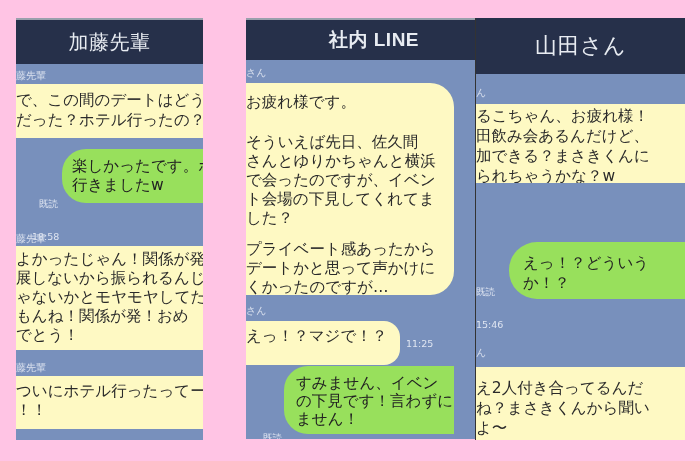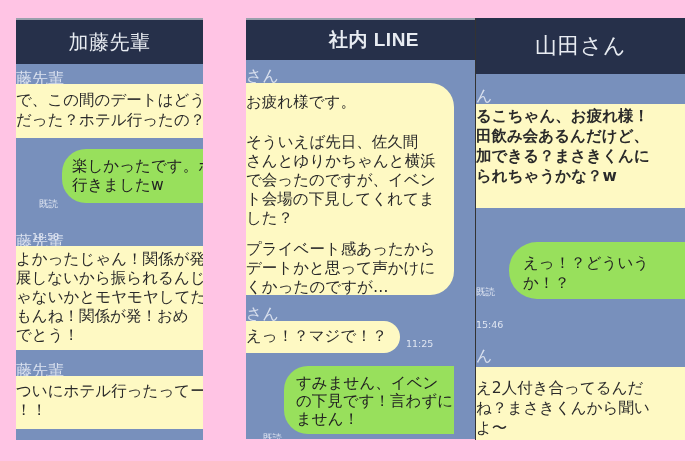--- a/index.html
+++ b/index.html
@@ -13,21 +13,21 @@
     background:#7890bc;
   }
   .panel .topline { position:absolute; left:0; right:0; top:0; height:2px; background:#9aa0ac; }
   .header {
     position:absolute; left:0; right:0; top:0;
     background:#26304a; color:#e8ecf2;
     display:flex; align-items:center; justify-content:center;
     font-size:20px; letter-spacing:0.5px;
   }
   .sender {
-    position:absolute; font-size:16px; color:#d9e0ee; white-space:nowrap;
+    position:absolute; font-size:10px; color:#d9e0ee; white-space:nowrap;
   }
   .bubble {
     position:absolute; background:#fef9c3; color:#2a2a2a;
     font-size:15.5px; line-height:19px; white-space:pre; overflow:hidden;
     padding:0; box-sizing:border-box;
   }
   .bubble.in { border-radius:0 24px 24px 0; }
   .bubble.out { background:#98e05c; border-radius:24px 0 0 24px; color:#222; }
   .meta {
     position:absolute; font-size:9.5px; color:#dfe5f1; line-height:11px; text-align:right; white-space:pre;
@@ -87,21 +87,21 @@
     <span class="txt" style="left:0; top:69px;">さんとゆりかちゃんと横浜</span>
     <span class="txt" style="left:0; top:88px;">で会ったのですが、イベン</span>
     <span class="txt" style="left:0; top:107px;">ト会場の下見してくれてま</span>
     <span class="txt" style="left:0; top:126px;">した？</span>
     <span class="txt" style="left:0; top:157px;">プライベート感あったから</span>
     <span class="txt" style="left:0; top:176px;">デートかと思って声かけに</span>
     <span class="txt" style="left:0; top:195px;">くかったのですが…</span>
   </div>
 
   <span class="sender" style="left:0; top:286px;">さん</span>
-  <div class="bubble in" style="left:0; top:303px; width:154px; height:32px; border-radius:0 16px 16px 0;">
+  <div class="bubble in" style="left:0; top:303px; width:154px; height:44px; border-radius:0 16px 16px 0;">
     <span class="txt" style="left:0; top:6px;">えっ！？マジで！？</span>
   </div>
   <div class="meta" style="left:160px; top:320px;">11:25</div>
 
   <div class="bubble out" style="left:38px; top:348px; width:170px; height:68px;">
     <span class="txt" style="left:12px; top:8px;">すみません、イベン</span>
     <span class="txt" style="left:12px; top:26px;">の下見です！言わずに</span>
     <span class="txt" style="left:12px; top:44px;">ません！</span>
   </div>
   <div class="meta" style="left:8px; top:392px; width:28px;">
@@ -109,21 +109,21 @@
     
   </div>
 </div>
 
 <div class="panel" style="left:475px; top:18px; width:209px; height:422px; border-left:1px solid #333;">
   <div class="header" style="height:56px; font-size:22px;">
     <span>山田さん</span>
   </div>
 
   <span class="sender" style="left:0; top:68px;">ん</span>
-  <div class="bubble" style="left:0; top:86px; width:209px; height:104px; border-radius:0;font-weight:bold;">
+  <div class="bubble" style="left:0; top:86px; width:209px; height:79px; border-radius:0;">
     <span class="txt" style="left:0; top:3px;">るこちゃん、お疲れ様！</span>
     <span class="txt" style="left:0; top:23px;">田飲み会あるんだけど、</span>
     <span class="txt" style="left:0; top:43px;">加できる？まさきくんに</span>
     <span class="txt" style="left:0; top:63px;">られちゃうかな？w</span>
   </div>
 
   <div class="bubble out" style="left:33px; top:224px; width:176px; height:57px; border-radius:28px 0 0 28px;">
     <span class="txt" style="left:14px; top:12px;">えっ！？どういう</span>
     <span class="txt" style="left:14px; top:32px;">か！？</span>
   </div>

